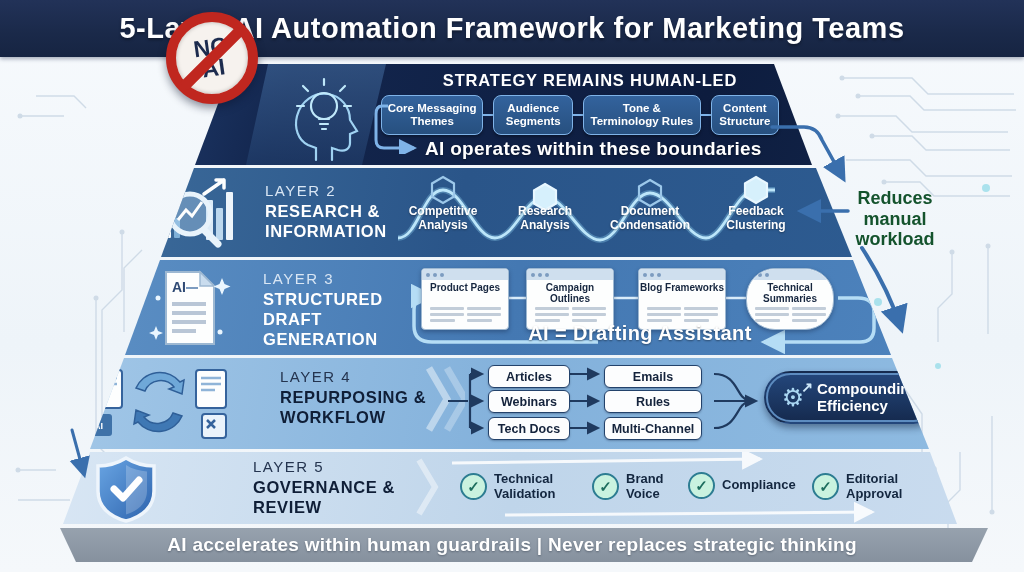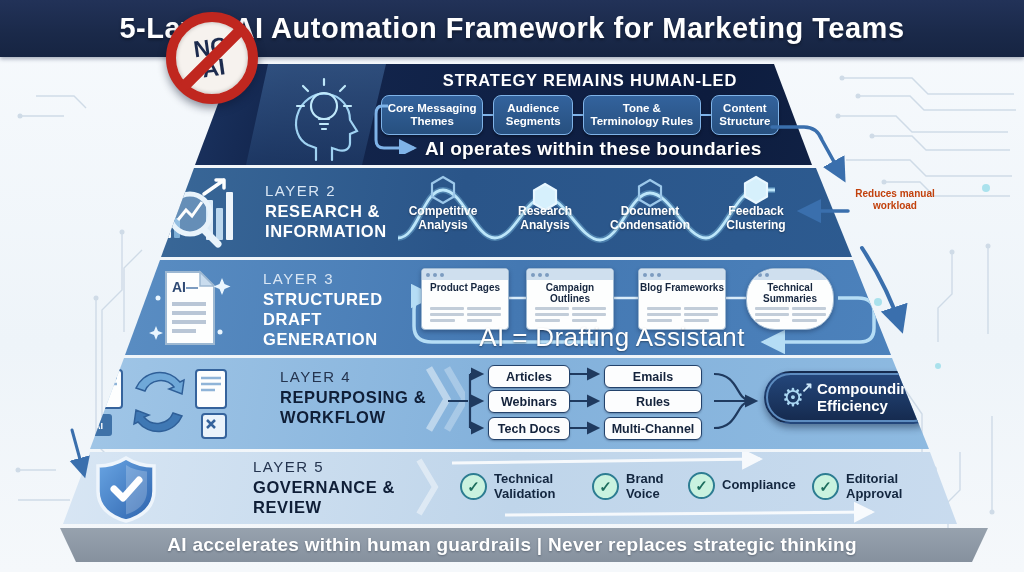--- a/index.html
+++ b/index.html
@@ -94,22 +94,22 @@
     border:1px solid #9db8d2; border-radius:4px; overflow:hidden;
     box-shadow:0 2px 4px rgba(15,30,60,.35); }
   .card-top { height:11px; background:#cfdfee; display:flex; align-items:center; padding-left:4px; gap:3px; }
   .card-top i { width:4px; height:4px; border-radius:50%; background:#7d9cc0; }
   .card-title { font-size:10px; font-weight:bold; color:#16263f; text-align:center;
     line-height:1.08; padding-top:3px; height:27px; }
   .card-lines { display:flex; justify-content:space-around; padding:0 6px; }
   .card-lines span { display:block; width:34px; }
   .card-lines span i { display:block; height:3px; background:#c2cdd9; margin-bottom:3px; border-radius:1px; }
   .card-lines span i:last-child { width:75%; }
-  .l3-caption { left:462px; top:62px; width:300px; text-align:center; color:#fff;
-    font-size:26px; font-weight:normal; letter-spacing:.4px; text-shadow:0 1px 2px rgba(0,0,0,.4); }
+  .l3-caption { left:490px; top:62px; width:300px; text-align:center; color:#fff;
+    font-size:20px; font-weight:bold; letter-spacing:.4px; text-shadow:0 1px 2px rgba(0,0,0,.4); }
 
   
   .l4-labelblock { left:280px; top:10px; width:170px; }
   .flowbox { position:absolute; height:23px; background:#fcfdfe; border:1.5px solid #23426b;
     border-radius:6px; display:flex; align-items:center; justify-content:center;
     font-size:12.5px; font-weight:bold; color:#14233c; box-shadow:0 1px 2px rgba(15,30,60,.3); }
   .src { left:488px; width:82px; }  .out { left:604px; width:98px; }
   .row1{top:7px;} .row2{top:32px;} .row3{top:59px;}
   .badge { left:764px; top:13px; width:176px; height:53px; border-radius:27px;
     background:linear-gradient(180deg,#24477c,#152a4e);
@@ -128,21 +128,21 @@
   .check-circle { width:27px; height:27px; border-radius:50%; background:#c9f2df;
     border:2.5px solid #2d7d92; color:#1d6d5e; font-size:15px; font-weight:bold;
     display:flex; align-items:center; justify-content:center; flex:0 0 auto; }
   .check-label { font-size:13px; font-weight:bold; color:#13263f; line-height:1.12; }
 
   
   .chev { position:absolute; width:40px; height:66px; opacity:.55; }
 
   
   .reduces { left:836px; top:188px; width:118px; text-align:center; z-index:6;
-    color:#c2410c; font-size:10px; font-weight:bold; line-height:1.15; } .z6 { z-index:6; pointer-events:none; }
+    color:#14532d; font-size:18px; font-weight:bold; line-height:1.15; } .z6 { z-index:6; pointer-events:none; }
   .deco { z-index:1; pointer-events:none; }
 </style>
 </head>
 <body>
 
 <svg class="abs deco" width="1024" height="572" viewBox="0 0 1024 572" style="left:0;top:0;">
   <g stroke="#cfdbe7" stroke-width="1.4" fill="none">
     <path d="M842,78 h70 l16,16 h86"></path>
       <path d="M858,96 h52 l14,14 h92"></path>
     <path d="M838,116 h58 l16,16 h96"></path>

